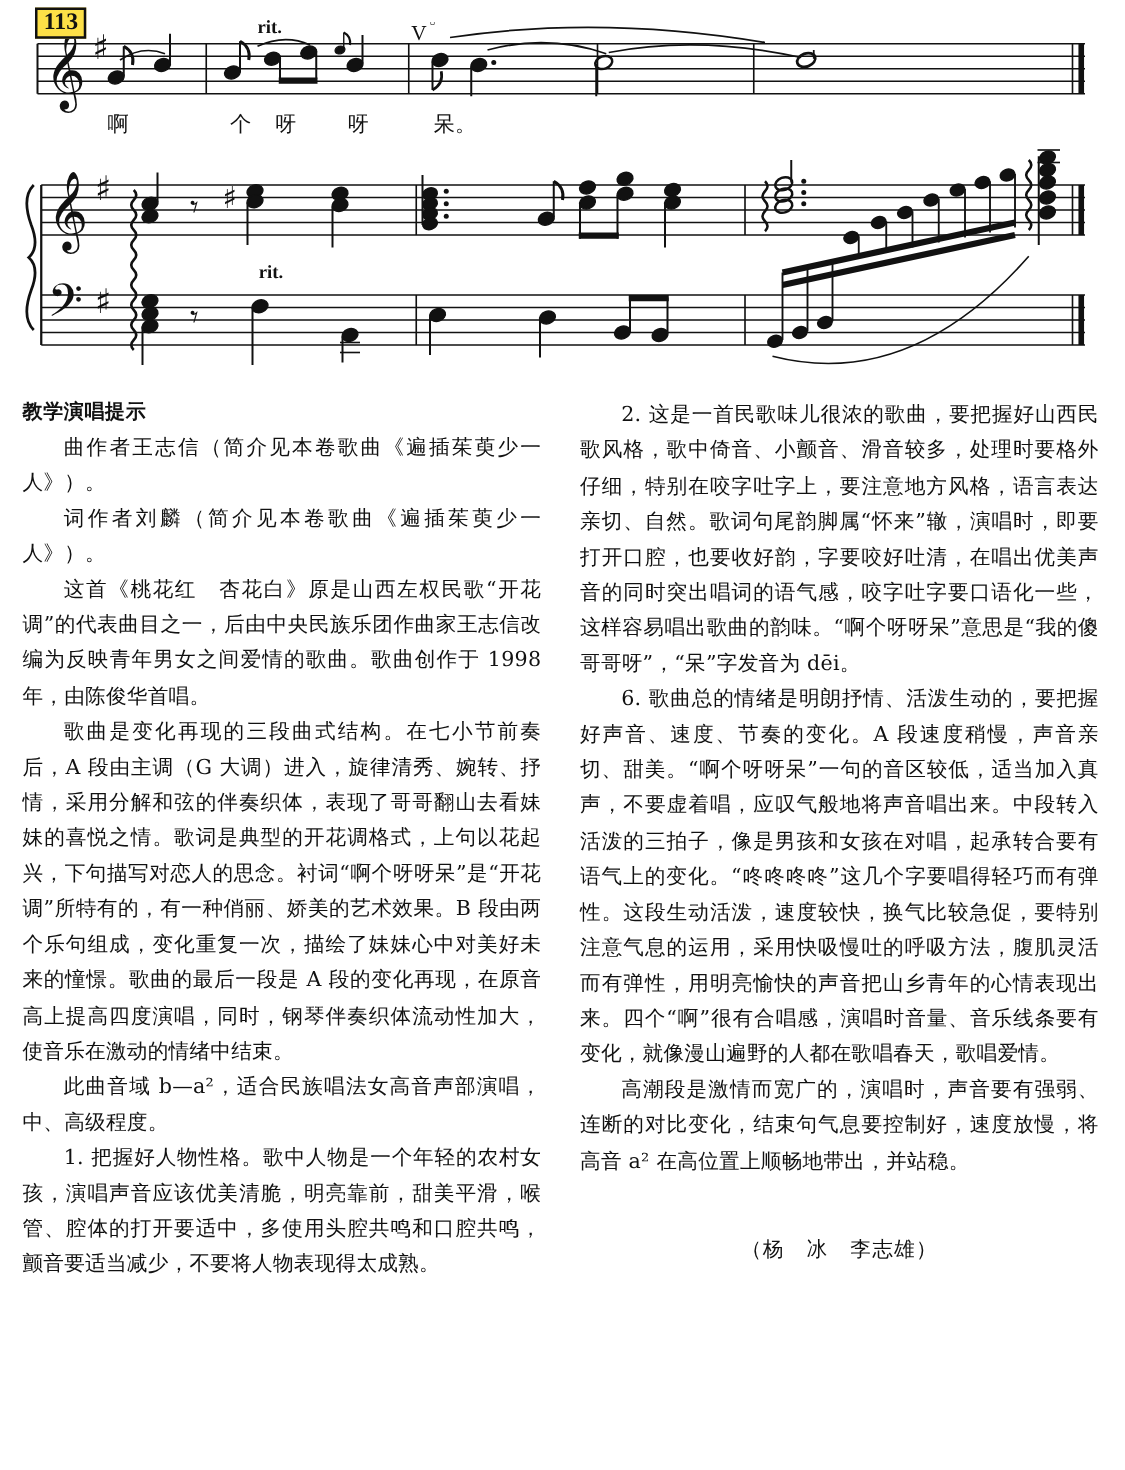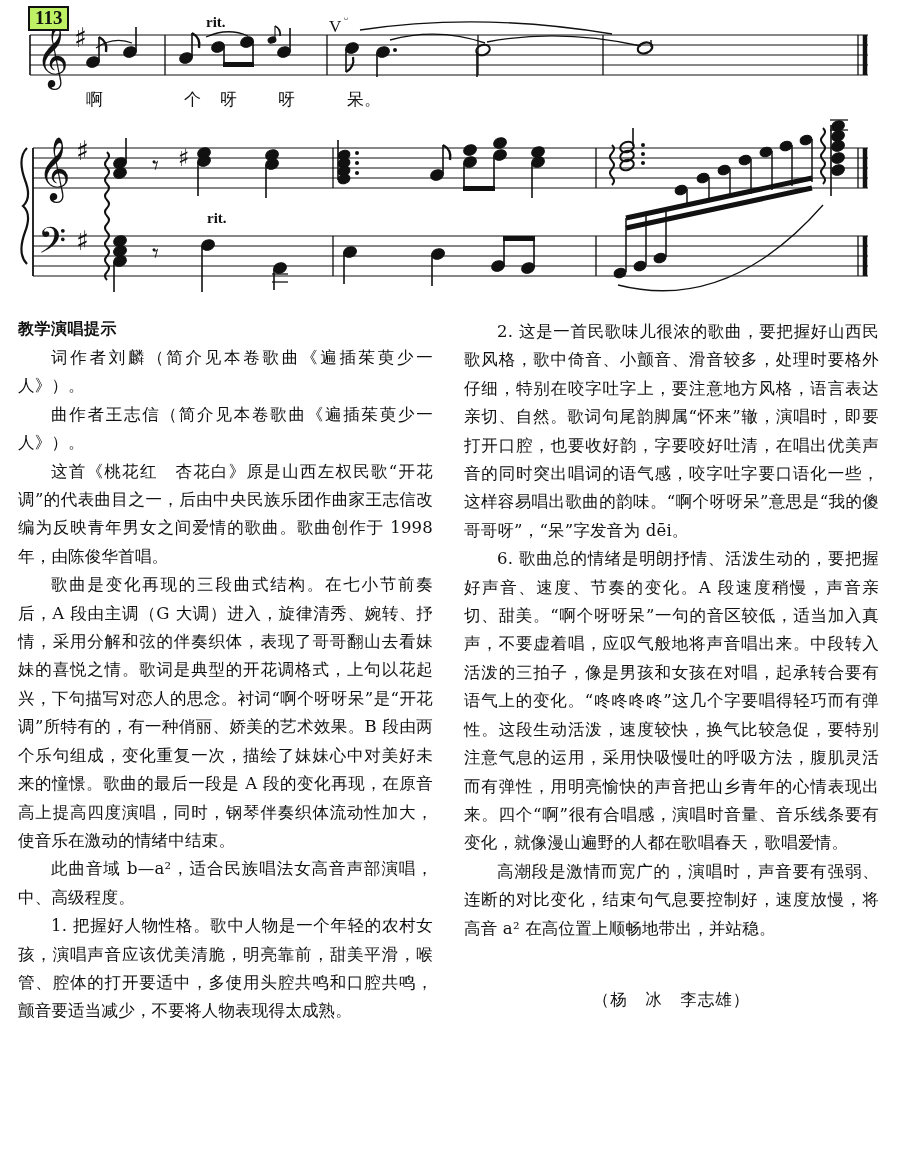--- a/index.html
+++ b/index.html
@@ -28,21 +28,21 @@
     position: absolute;
     left: 28px;
     top: 6px;
     border: 2px solid #111;
     padding: 0px 5px 1px 5px;
     font-family: "Liberation Serif", serif;
     font-weight: bold;
     font-size: 19px;
     line-height: 20px;
     letter-spacing: 0px;
-    background: #bef264;
+    background: #fde047;
     z-index: 5;
   }
 
   .svg-score { position: absolute; left: 0; top: 0; }
 
   
   #lyric-row {
     position: absolute;
     left: 0;
     top: 88px;
@@ -390,22 +390,22 @@
     <span class="lyric" style="left:220px;">呀</span>
     <span class="lyric" style="left:278px;">呀</span>
     <span class="lyric" style="left:347px;">呆。</span>
   </div>
 </div>
 
 <div id="text-body">
 
   <div class="column" id="col-left">
     <h2 class="section-heading">教学演唱提示</h2>
+    <p class="para">曲作者王志信（简介见本卷歌曲《遍插茱萸少一人》）。</p>
     <p class="para">词作者刘麟（简介见本卷歌曲《遍插茱萸少一人》）。</p>
-    <p class="para">曲作者王志信（简介见本卷歌曲《遍插茱萸少一人》）。</p>
     <p class="para">这首《桃花红　杏花白》原是山西左权民歌“开花调”的代表曲目之一，后由中央民族乐团作曲家王志信改编为反映青年男女之间爱情的歌曲。歌曲创作于 1998 年，由陈俊华首唱。</p>
     <p class="para">歌曲是变化再现的三段曲式结构。在七小节前奏后，A 段由主调（G 大调）进入，旋律清秀、婉转、抒情，采用分解和弦的伴奏织体，表现了哥哥翻山去看妹妹的喜悦之情。歌词是典型的开花调格式，上句以花起兴，下句描写对恋人的思念。衬词“啊个呀呀呆”是“开花调”所特有的，有一种俏丽、娇美的艺术效果。B 段由两个乐句组成，变化重复一次，描绘了妹妹心中对美好未来的憧憬。歌曲的最后一段是 A 段的变化再现，在原音高上提高四度演唱，同时，钢琴伴奏织体流动性加大，使音乐在激动的情绪中结束。</p>
     <p class="para">此曲音域 b—a²，适合民族唱法女高音声部演唱，中、高级程度。</p>
     <p class="para">1. 把握好人物性格。歌中人物是一个年轻的农村女孩，演唱声音应该优美清脆，明亮靠前，甜美平滑，喉管、腔体的打开要适中，多使用头腔共鸣和口腔共鸣，颤音要适当减少，不要将人物表现得太成熟。</p>
   </div>
 
   <div class="column" id="col-right">
     <p class="para">2. 这是一首民歌味儿很浓的歌曲，要把握好山西民歌风格，歌中倚音、小颤音、滑音较多，处理时要格外仔细，特别在咬字吐字上，要注意地方风格，语言表达亲切、自然。歌词句尾韵脚属“怀来”辙，演唱时，即要打开口腔，也要收好韵，字要咬好吐清，在唱出优美声音的同时突出唱词的语气感，咬字吐字要口语化一些，这样容易唱出歌曲的韵味。“啊个呀呀呆”意思是“我的傻哥哥呀”，“呆”字发音为 dēi。</p>
     <p class="para">6. 歌曲总的情绪是明朗抒情、活泼生动的，要把握好声音、速度、节奏的变化。A 段速度稍慢，声音亲切、甜美。“啊个呀呀呆”一句的音区较低，适当加入真声，不要虚着唱，应叹气般地将声音唱出来。中段转入活泼的三拍子，像是男孩和女孩在对唱，起承转合要有语气上的变化。“咚咚咚咚”这几个字要唱得轻巧而有弹性。这段生动活泼，速度较快，换气比较急促，要特别注意气息的运用，采用快吸慢吐的呼吸方法，腹肌灵活而有弹性，用明亮愉快的声音把山乡青年的心情表现出来。四个“啊”很有合唱感，演唱时音量、音乐线条要有变化，就像漫山遍野的人都在歌唱春天，歌唱爱情。</p>
     <p class="para">高潮段是激情而宽广的，演唱时，声音要有强弱、连断的对比变化，结束句气息要控制好，速度放慢，将高音 a² 在高位置上顺畅地带出，并站稳。</p>

